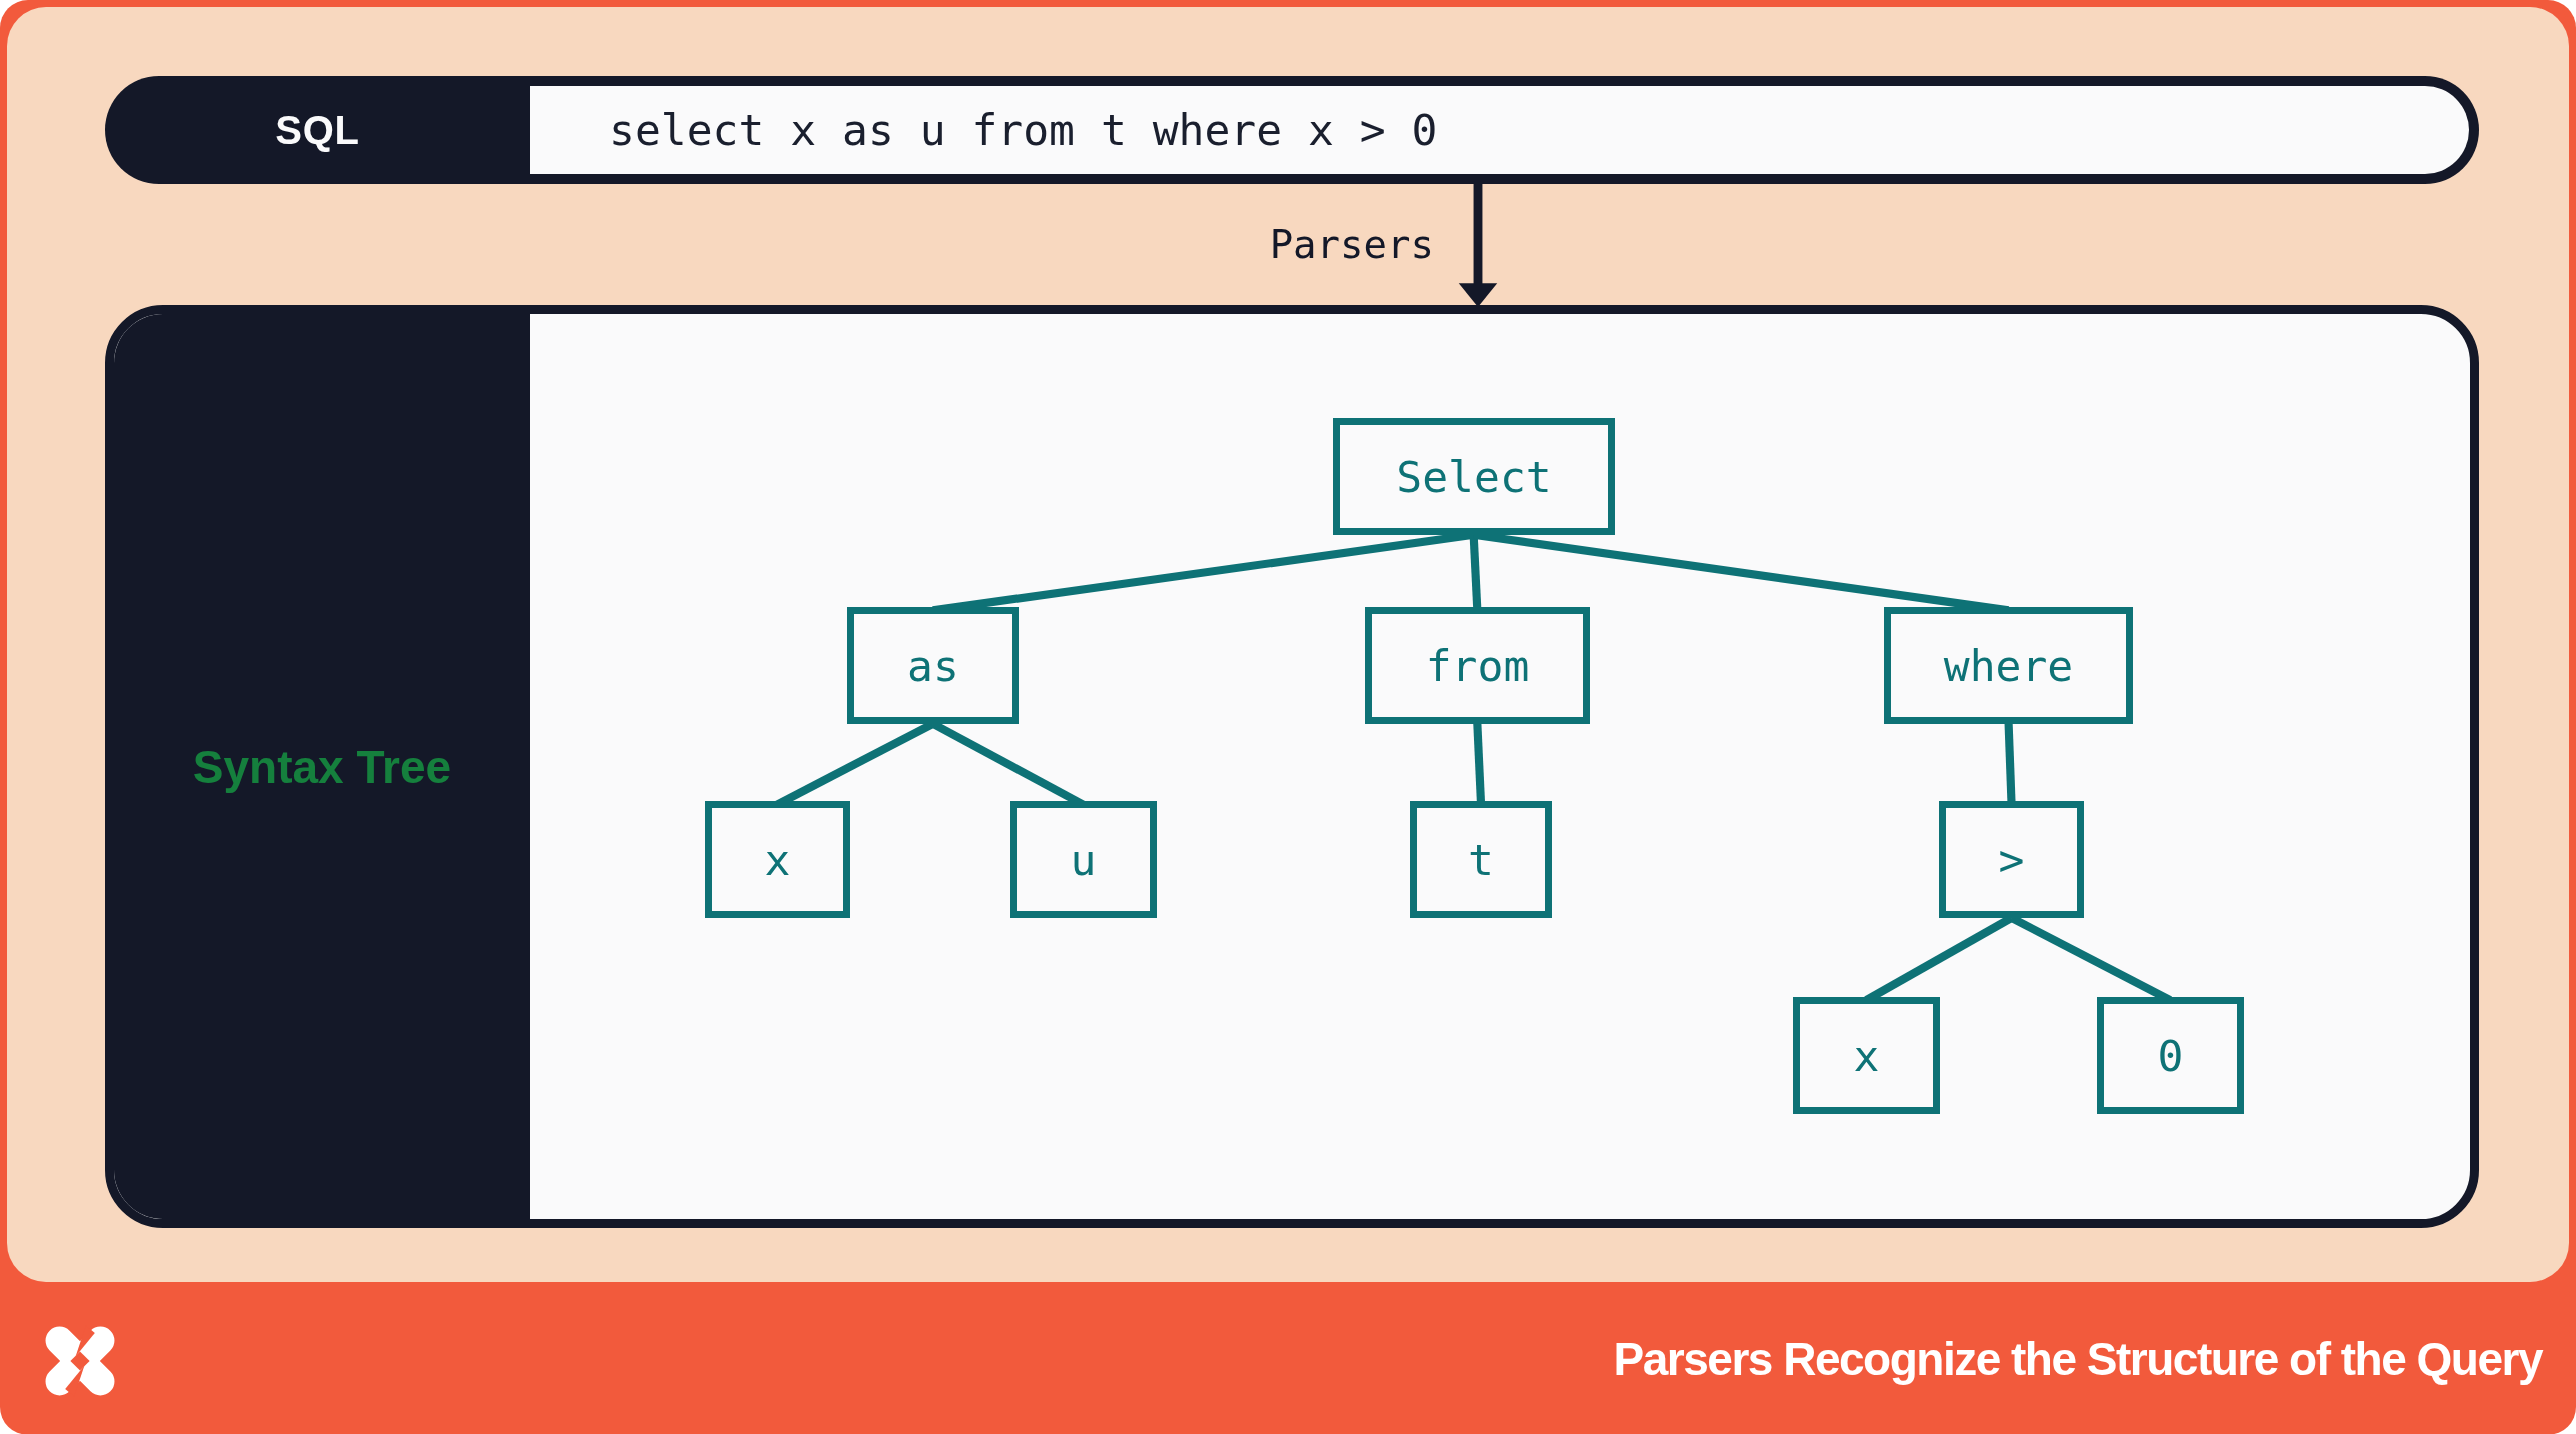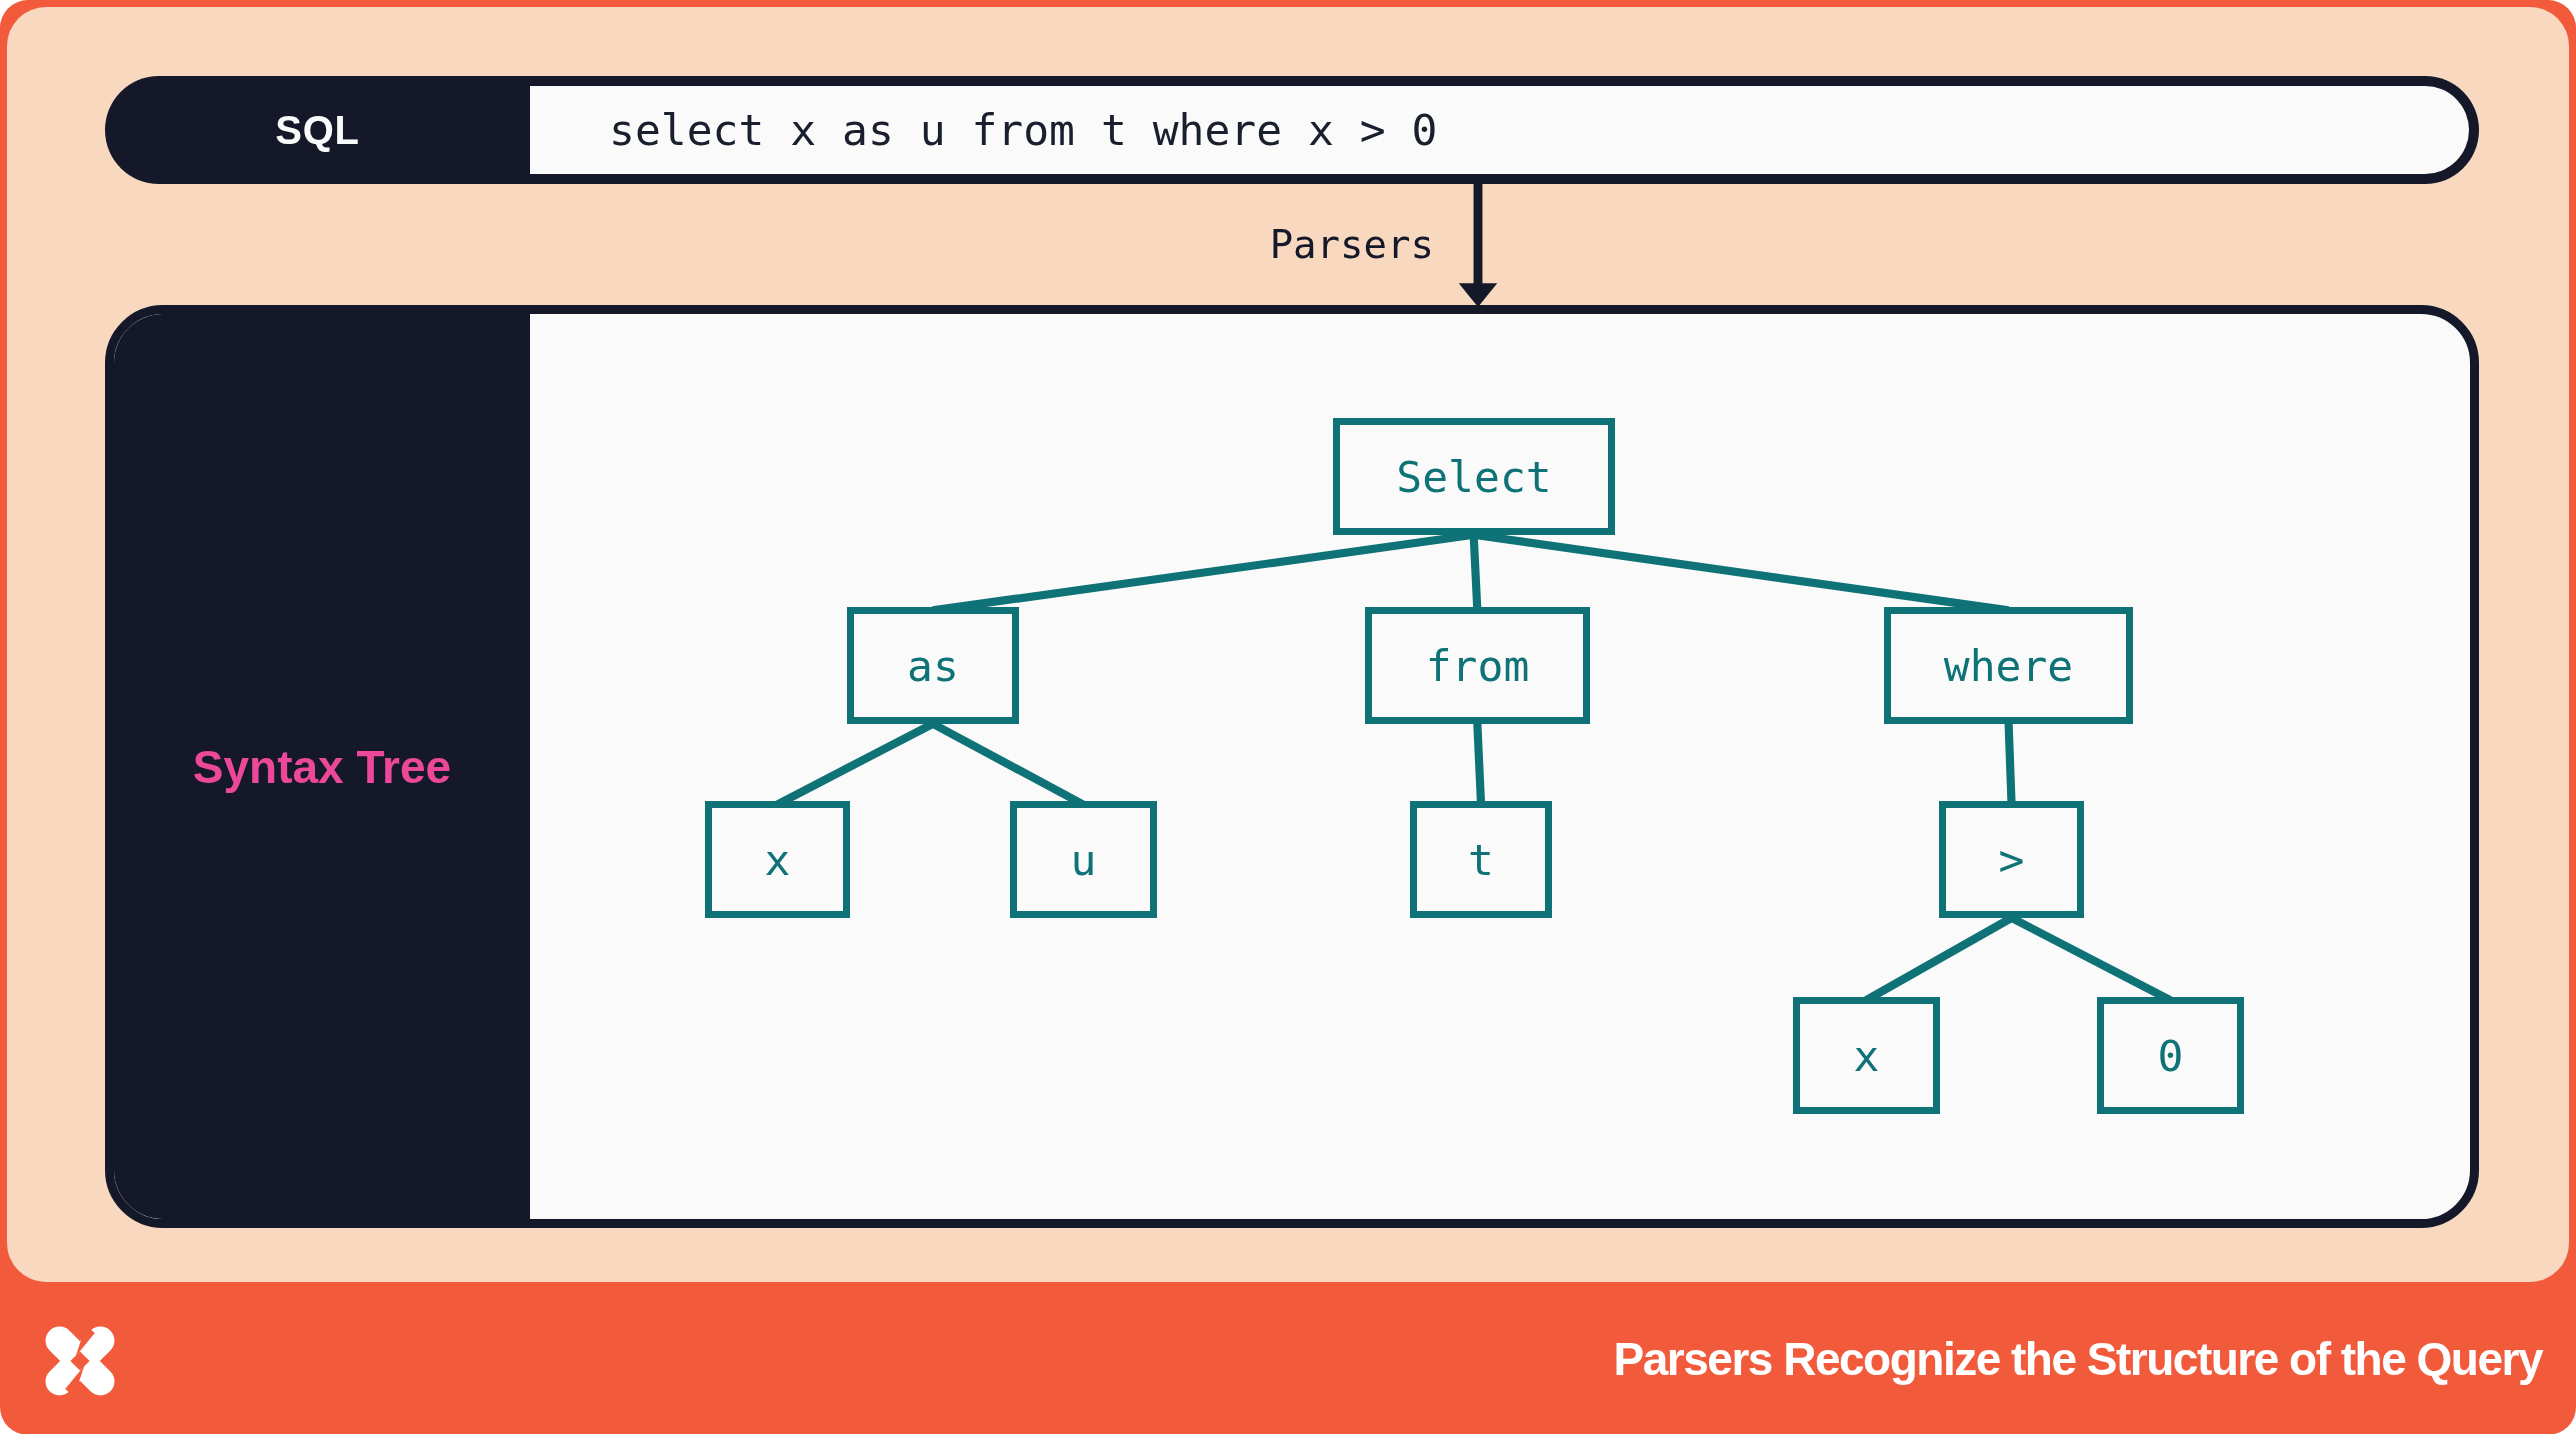--- a/index.html
+++ b/index.html
@@ -49,21 +49,21 @@
   
   .tree-panel {
     position: absolute; left: 105px; top: 305px; width: 2374px; height: 923px;
     background: #FAFAFB; border: 9.6px solid #141828; border-radius: 58px;
     box-sizing: border-box; overflow: hidden;
   }
   .sidebar {
     position: absolute; left: 0; top: 0; bottom: 0; width: 416px;
     background: #141828; display: flex; align-items: center; justify-content: center;
   }
-  .sidebar span { color: #ec4899; font-size: 46px; font-weight: bold; }
+  .sidebar span { color: #15803d; font-size: 46px; font-weight: bold; }
   .tree-area { position: absolute; left: 0; top: 0; width: 2354px; height: 904px; }
   .edges { position: absolute; left: 0; top: 0; }
 
   .node {
     position: absolute; height: 117px; box-sizing: border-box;
     background: #FAFAFB; border: 7.4px solid #0E7276;
     display: flex; align-items: center; justify-content: center;
     font-family: "DejaVu Sans Mono", monospace; font-size: 43px; color: #0E7276;
   }
   .n-select { left: 1219px; top: 104px; width: 282px; }

